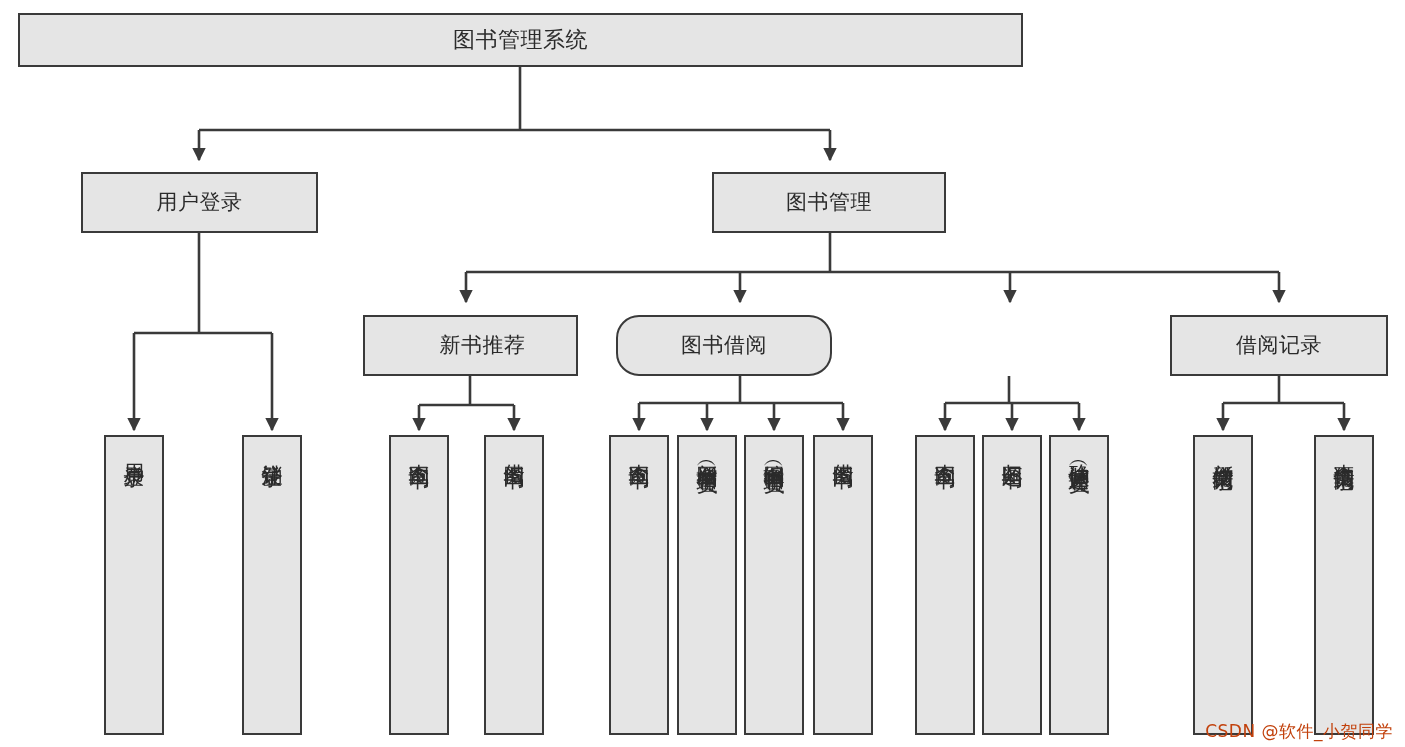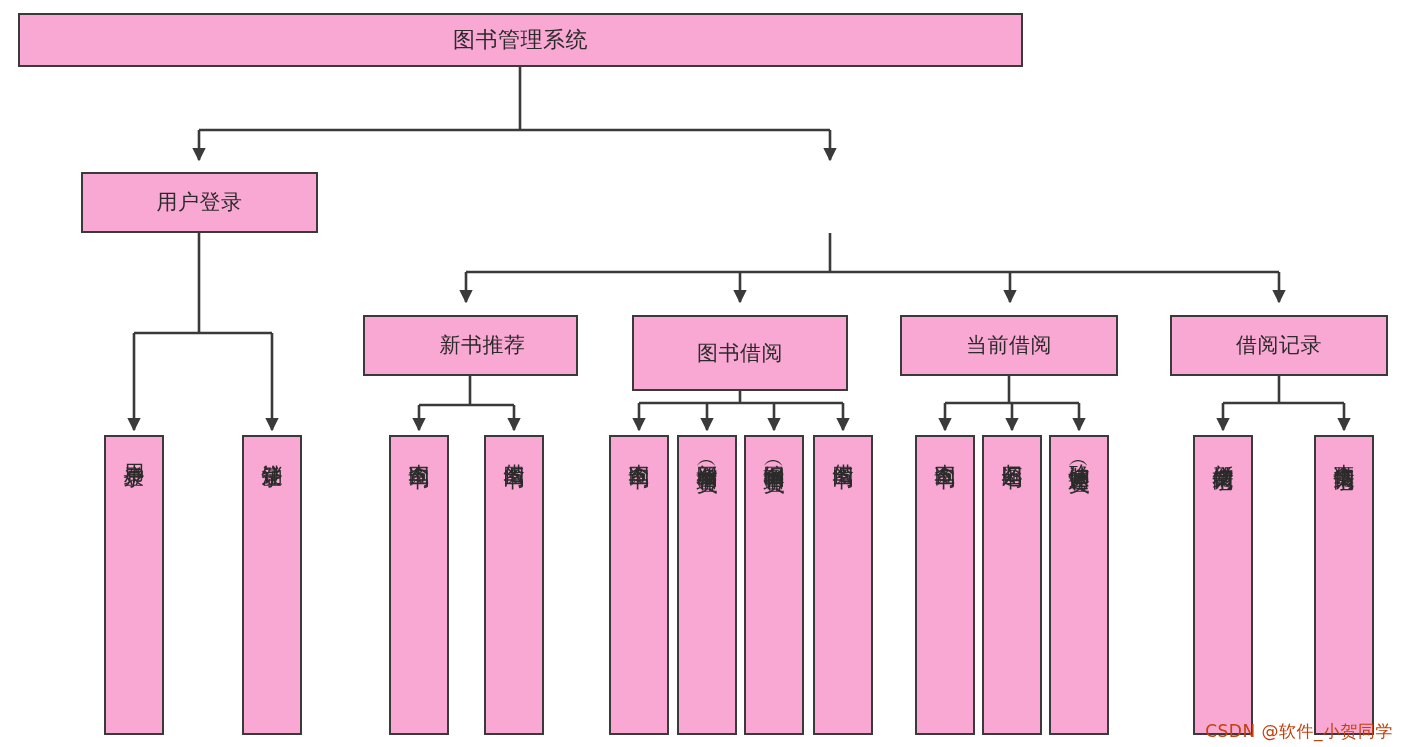--- a/index.html
+++ b/index.html
@@ -22,21 +22,21 @@
     left: 0;
     top: 0;
     width: 1405px;
     height: 747px;
     pointer-events: none;
   }
   .node {
     position: absolute;
     box-sizing: border-box;
     border: 2.5px solid #3a3a3a;
-    background: #f9a8d4;
+    background: #e5e5e5;
     display: flex;
     align-items: center;
     justify-content: center;
     color: #2b2b2b;
   }
   .node .label {
     display: block;
     text-align: center;
     line-height: 1.18;
     letter-spacing: 0.5px;
@@ -127,29 +127,29 @@
     </g>
   </svg>
 
   <div class="node horiz" id="root-node" style="left:18px; top:13px; width:1005px; height:54px;">
     <span class="label">图书管理系统</span>
   </div>
 
   <div class="node horiz" style="left:81px; top:172px; width:237px; height:61px;">
     <span class="label">用户登录</span>
   </div>
+  <div class="node horiz" style="left:712px; top:172px; width:234px; height:61px;">
+    <span class="label">图书管理</span>
+  </div>
 
   <div class="node horiz" style="left:363px; top:315px; width:215px; height:61px;padding-left:24px;">
     <span class="label">新书推荐</span>
   </div>
-  <div class="node horiz" style="left:632px; top:315px; width:216px; height:76px;">
+  <div class="node horiz" style="left:616px; top:315px; width:216px; height:61px;border-radius:23px;">
     <span class="label">图书借阅</span>
-  </div>
-  <div class="node horiz" style="left:900px; top:315px; width:218px; height:61px;">
-    <span class="label">当前借阅</span>
   </div>
   <div class="node horiz" style="left:1170px; top:315px; width:218px; height:61px;">
     <span class="label">借阅记录</span>
   </div>
 
   <div class="node vert" style="left:104px; top:435px; width:60px; height:300px;">
     <span class="label">用户登录</span>
   </div>
   <div class="node vert" style="left:242px; top:435px; width:60px; height:300px;">
     <span class="label">注销登录</span>

